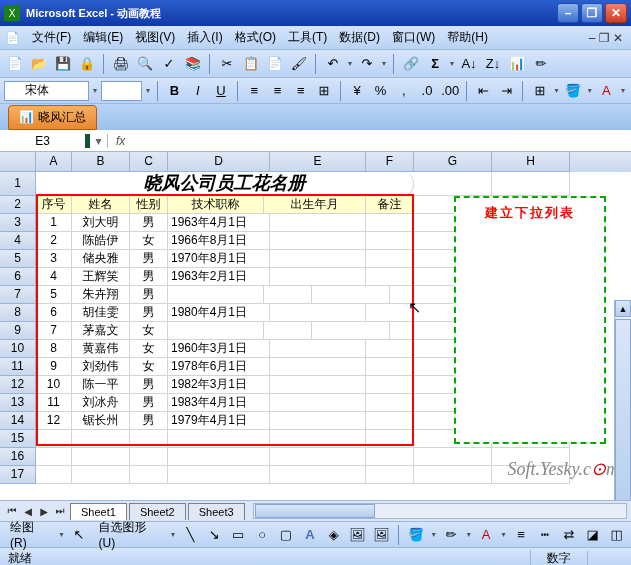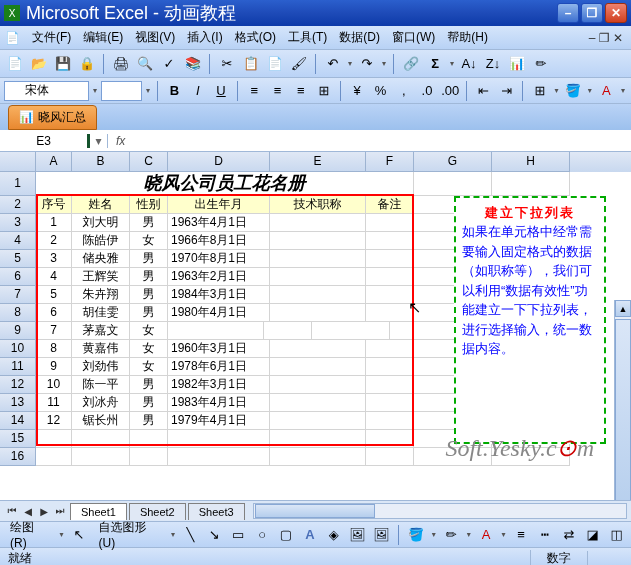--- a/index.html
+++ b/index.html
@@ -1,21 +1,21 @@
 <!DOCTYPE html>
 <html><head>
 <meta charset="utf-8">
 <style>
 * { box-sizing: border-box; margin: 0; padding: 0; }
 body { font-family: "宋体", SimSun, Arial, sans-serif; font-size: 12px; background: #fff; width: 631px; height: 565px; overflow: hidden; position: relative; }
 
 
 .titlebar { background: linear-gradient(to bottom, #2b5fcd, #1e4bb8 50%, #0d3aa8); height: 26px; display: flex; align-items: center; color: #fff; padding: 0 4px; }
 .titlebar .app-icon { width: 16px; height: 16px; background: #1a7f1a; margin-right: 6px; display: inline-flex; align-items: center; justify-content: center; font-size: 10px; color: #fff; }
-.titlebar .title { flex: 1; font-size: 18px; font-weight: normal; }
+.titlebar .title { flex: 1; font-size: 11px; font-weight: bold; }
 .winbtns { display: flex; gap: 2px; }
 .winbtn { width: 22px; height: 20px; background: linear-gradient(to bottom, #8fb5ea, #3c6fcf); border: 1px solid #1e4bb8; border-radius: 3px; display: flex; align-items: center; justify-content: center; color: #fff; font-weight: bold; font-size: 12px; cursor: pointer; }
 .winbtn.close { background: linear-gradient(to bottom, #f0826f, #d04020); border-color: #a03010; }
 
 
 .menubar { background: linear-gradient(to bottom, #d5e5fb, #b8d2f5); height: 24px; display: flex; align-items: center; padding: 0 4px; border-bottom: 1px solid #a0b8d8; }
 .mb-icon { width: 18px; height: 16px; margin-right: 4px; display: inline-flex; align-items: center; justify-content: center; }
 .menu-item { padding: 10px 6px; cursor: pointer; font-size: 12px; }
 .menu-right { margin-left: auto; padding: 0 4px; }
 
@@ -28,57 +28,57 @@
 .format-bar { background: linear-gradient(to bottom, #d6e5fa, #bad3f6); height: 26px; display: flex; align-items: center; padding: 0 4px; gap: 2px; border-bottom: 1px solid #a0b8d8; }
 .font-sel { background: #fff; border: 1px solid #7a9fd6; height: 20px; padding: 0 20px; min-width: 85px; font-size: 12px; display: flex; align-items: center; }
 .size-sel { background: #fff; border: 1px solid #7a9fd6; height: 20px; width: 42px; padding: 0 4px; font-size: 12px; display: flex; align-items: center; }
 
 
 .below-toolbars { background: linear-gradient(to bottom, #bad3f6, #9cc0ed); height: 26px; display: flex; align-items: center; padding: 0 8px; }
 .tab-pill { background: linear-gradient(to bottom, #f8b060, #e88830); border: 1px solid #b06010; border-radius: 4px 4px 0 0; padding: 3px 10px; color: #000; font-size: 12px; display: flex; align-items: center; gap: 4px; }
 
 
 .namebar { background: #fff; height: 22px; display: flex; align-items: center; border-bottom: 1px solid #a0b8d8; }
-.namebox { width: 90px; border-right: 3px solid #14532d; padding: 0 8px; text-align: center; font-size: 12px; background: #fff; }
+.namebox { width: 90px; border-right: 5px solid #14532d; padding: 0 8px; text-align: center; font-size: 12px; background: #fff; }
 .name-drop { width: 18px; border-right: 1px solid #a0b8d8; text-align: center; color: #666; cursor: pointer; }
 .fx-label { font-style: italic; padding: 0 8px; color: #555; }
 .formula-input { flex: 1; padding: 0 4px; font-size: 12px; background: #fff; }
 
 
 .grid-wrap { position: relative; height: 348px; overflow: hidden; background: #fff; }
 .headers { display: flex; background: linear-gradient(to bottom, #e0e8f5, #c8d8ef); height: 20px; }
 .corner { width: 36px; border: 1px solid #9db3d1; border-width: 0 1px 1px 0; background: linear-gradient(to bottom, #e0e8f5, #c8d8ef);}
 .colh { text-align: center; border: 1px solid #9db3d1; border-width: 0 1px 1px 0; font-size: 12px; line-height: 19px; }
 .colA { width: 36px; } .colB { width: 58px; } .colC { width: 38px; }
 .colD { width: 102px; } .colE { width: 96px; } .colF { width: 48px; }
 .colG { width: 78px; } .colH { width: 78px; }
 
 .rowh { width: 36px; background: linear-gradient(to bottom, #e0e8f5, #c8d8ef); border: 1px solid #9db3d1; border-width: 0 1px 1px 0; text-align: center; font-size: 12px; }
 .cell { border: 1px solid #d4d4d4; border-width: 0 1px 1px 0; padding: 0 3px; font-size: 12px; text-align: center; overflow: hidden; white-space: nowrap; }
 .cell.left { text-align: left; }
 .grid-body { position: relative; }
 .grow { display: flex; height: 18px; line-height: 17px; }
 
 
-.title-cell { font-family: "楷体", KaiTi, serif; font-size: 18px; font-weight: bold; font-style: italic; text-align: center; }
+.title-cell { font-family: "楷体", KaiTi, serif; font-size: 18px; font-weight: bold; font-style: italic; text-align: center; border-radius: 11px; }
 .header-cell { background: #ffffcc; font-weight: normal; }
 
 
 .red-box { position: absolute; border: 2px solid #ff0000; left: 36px; top: 22px; width: 378px; height: 252px; pointer-events: none; }
 
 
 .info-box { position: absolute; left: 454px; top: 24px; width: 152px; height: 248px; border: 2px dashed #00aa00; background: #fff; padding: 6px; font-size: 13px; }
 .info-title { color: #ff0000; font-weight: bold; text-align: center; letter-spacing: 2px; margin-bottom: 0; }
 .info-body { color: #0000ff; line-height: 1.5; }
 
 
 .cursor-arrow { position: absolute; left: 408px; top: 126px; font-size: 16px; color: #000; pointer-events: none; }
 
 
-.watermark { position: absolute; right: 37px; bottom: 4px; font-family: Georgia, serif; font-size: 24px; font-style: italic; color: #888; }
+.watermark { position: absolute; right: 12px; bottom: 4px; font-family: Georgia, serif; font-size: 18px; font-style: italic; color: #888; }
 .watermark .dot { color: #cc0000; }
 
 
 .sheettabs { background: #dbe7f7; height: 22px; display: flex; align-items: center; border-top: 1px solid #a0b8d8; border-bottom: 1px solid #a0b8d8; padding: 0 4px; }
 .nav-btn { width: 16px; height: 16px; display: inline-flex; align-items: center; justify-content: center; cursor: pointer; color: #333; font-size: 10px; }
 .stab { background: #fff; border: 1px solid #808080; border-bottom: none; padding: 2px 10px; margin-left: 2px; font-size: 11px; cursor: pointer; }
 .stab.inactive { background: #e0e8f5; }
 .scroll-h { flex: 1; margin-left: 8px; height: 16px; background: #e8eef8; border: 1px solid #a0b8d8; position: relative; }
 .scroll-thumb { position: absolute; height: 14px; background: linear-gradient(to bottom, #dae6f7, #b5ceed); border: 1px solid #88a8d5; }
 
@@ -222,22 +222,22 @@
       <div class="cell title-cell" style="width:378px;">晓风公司员工花名册</div>
       <div class="cell colG"></div>
       <div class="cell colH"></div>
     </div>
 
     <div class="grow">
       <div class="rowh">2</div>
       <div class="cell header-cell colA">序号</div>
       <div class="cell header-cell colB">姓名</div>
       <div class="cell header-cell colC">性别</div>
+      <div class="cell header-cell colE">技术职称</div>
       <div class="cell header-cell colD">出生年月</div>
-      <div class="cell header-cell colE">技术职称</div>
       <div class="cell header-cell colF">备注</div>
       <div class="cell colG"></div>
       <div class="cell colH"></div>
     </div>
 
     <div id="data-rows">
         <div class="grow">
           <div class="rowh">3</div>
           <div class="cell colA">1</div>
           <div class="cell colB">刘大明</div>
@@ -279,21 +279,20 @@
           <div class="cell colE"></div>
           <div class="cell colF"></div>
           <div class="cell colG"></div>
           <div class="cell colH"></div>
         </div>
         <div class="grow">
           <div class="rowh">7</div>
           <div class="cell colA">5</div>
           <div class="cell colB">朱卉翔</div>
           <div class="cell colC">男</div>
-          <div class="cell colD left">1984年3月1日</div>
           <div class="cell colE"></div>
           <div class="cell colF"></div>
           <div class="cell colG"></div>
           <div class="cell colH"></div>
         </div>
         <div class="grow">
           <div class="rowh">8</div>
           <div class="cell colA">6</div>
           <div class="cell colB">胡佳雯</div>
           <div class="cell colC">男</div>
@@ -386,27 +385,37 @@
           <div class="rowh">16</div>
           <div class="cell colA"></div>
           <div class="cell colB"></div>
           <div class="cell colC"></div>
           <div class="cell colD"></div>
           <div class="cell colE"></div>
           <div class="cell colF"></div>
           <div class="cell colG"></div>
           <div class="cell colH"></div>
         </div>
+        <div class="grow">
+          <div class="rowh">17</div>
+          <div class="cell colA"></div>
+          <div class="cell colB"></div>
+          <div class="cell colC"></div>
+          <div class="cell colD"></div>
+          <div class="cell colE"></div>
+          <div class="cell colF"></div>
+          <div class="cell colG"></div>
+          <div class="cell colH"></div>
+        </div>
       </div>
 
     <div class="red-box"></div>
 
     <div class="info-box">
       <div class="info-title">建立下拉列表</div>
-      <div class="info-body">如果在单元格中经常需要输入固定格式的数据（如职称等），我们可以利用“数据有效性”功能建立一下下拉列表，进行选择输入，统一数据内容。</div>
     </div>
 
     <div class="cursor-arrow">↖</div>
 
     <div class="watermark">
       <span>Soft.Yesky.c</span><span class="dot">⊙</span><span>m</span>
     </div>
   </div>
 
   <div class="scroll-v">

